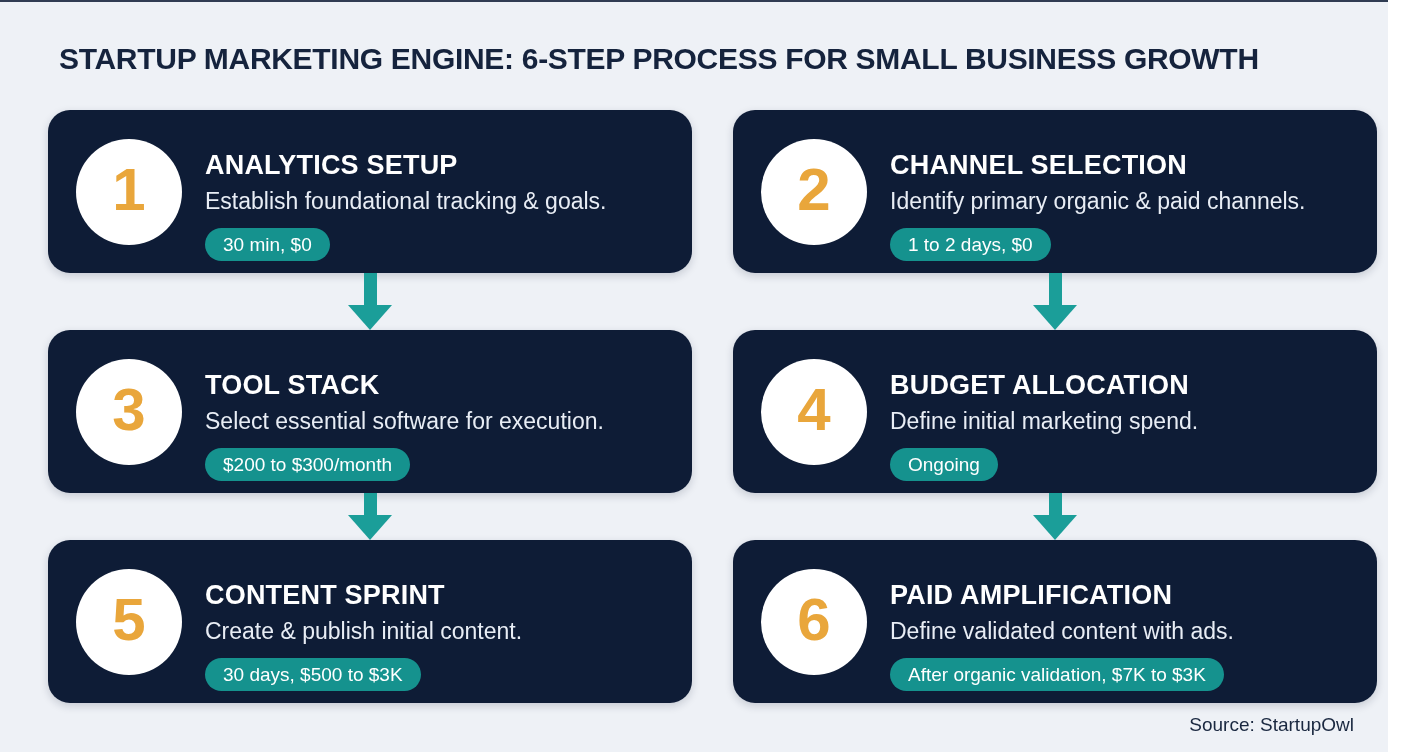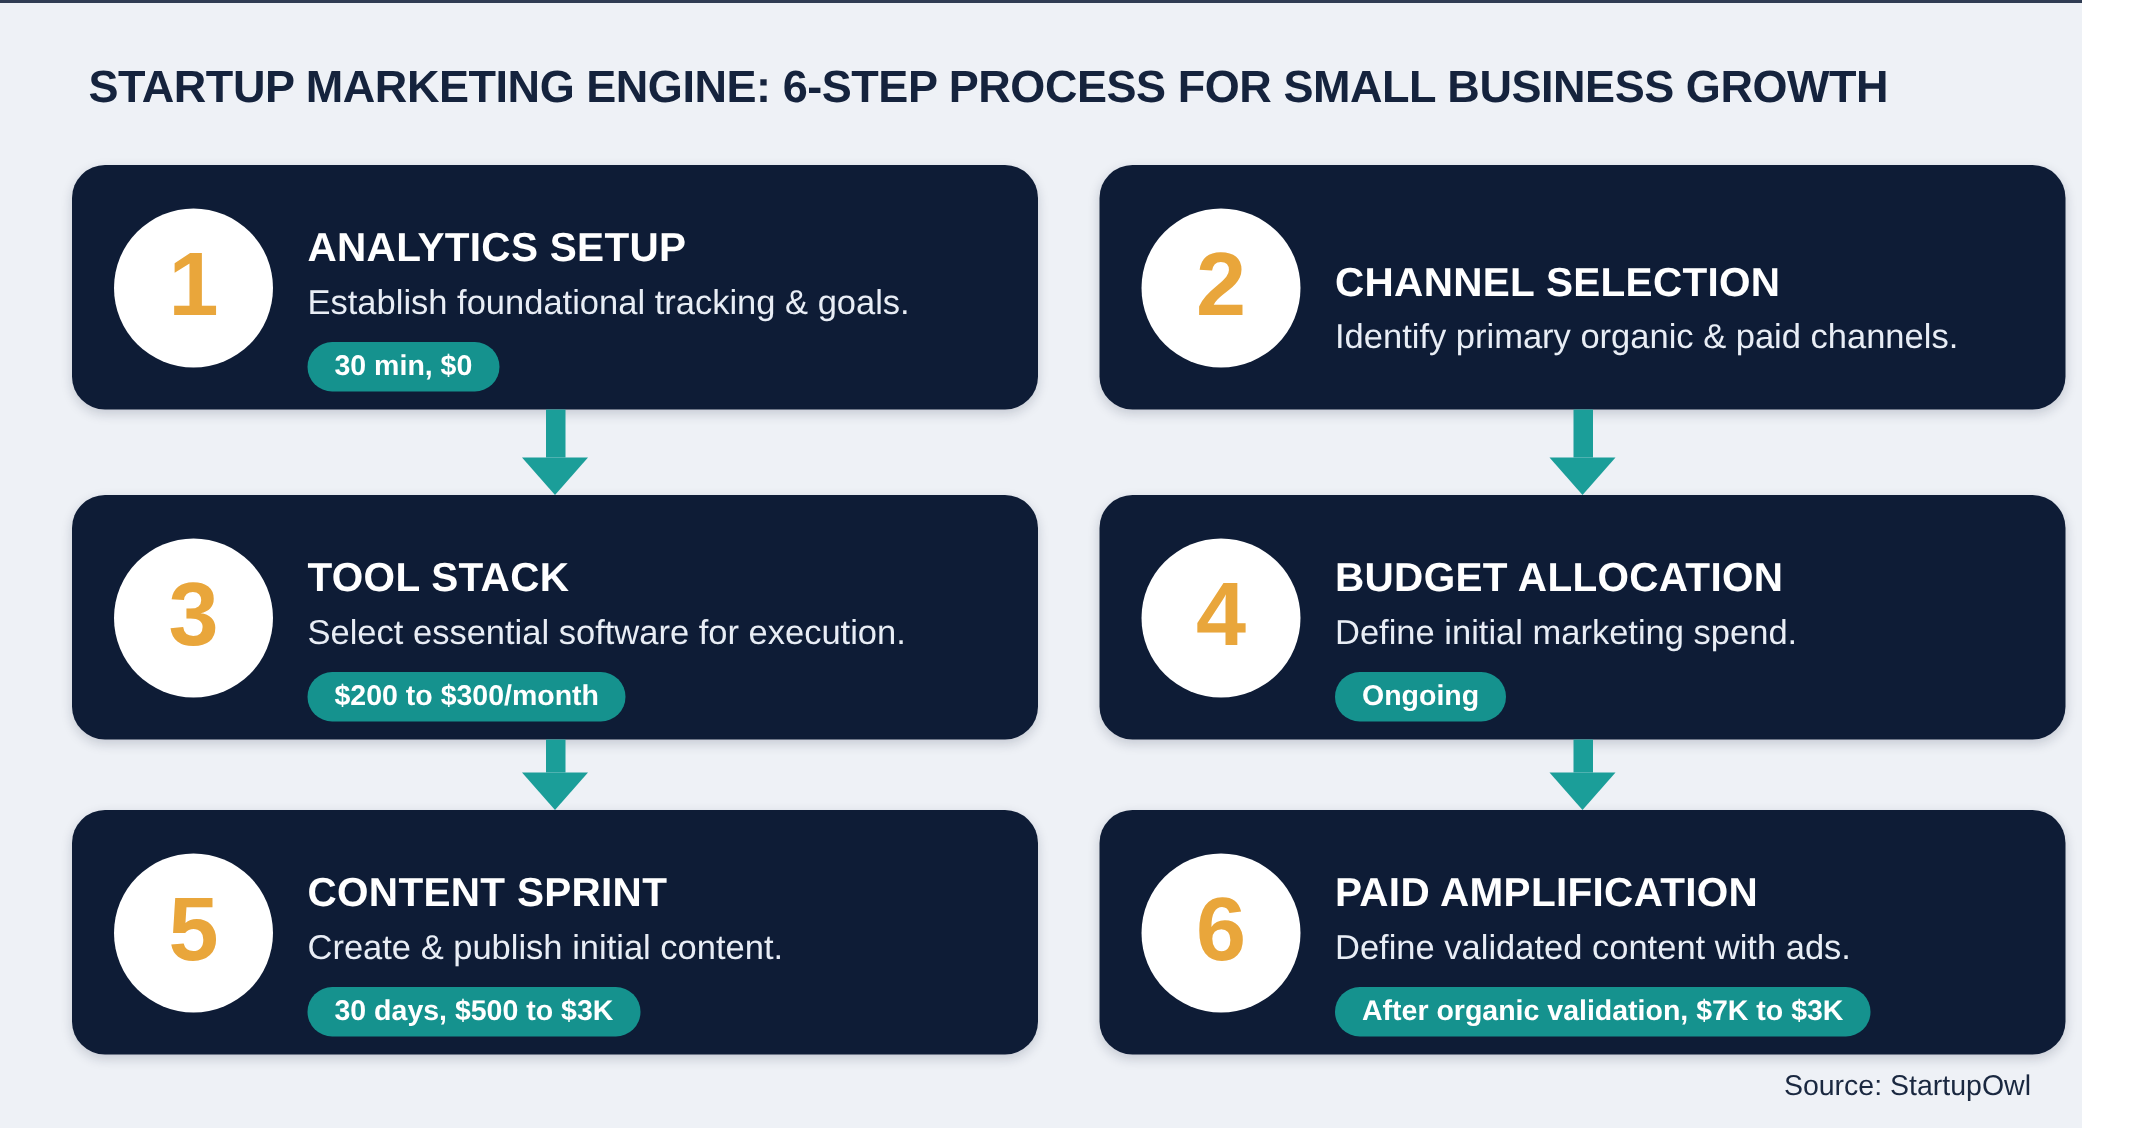--- a/index.html
+++ b/index.html
@@ -88,21 +88,20 @@
   .card-badge {
     margin-top: 13px;
     align-self: flex-start;
     background: var(--badge-teal);
     color: #ffffff;
     font-size: 19px;
     line-height: 23px;
     padding: 5px 18px;
     border-radius: 17px;
     white-space: nowrap;
-    font-weight: bold;
   }
   .down-arrow {
     position: absolute;
     width: 44px;
     display: flex;
     flex-direction: column;
     align-items: center;
   }
   .down-arrow .stem {
     width: 13px;
@@ -153,20 +152,21 @@
     </div>
   </div>
 
   <div class="card pos-r1c2">
     <div class="step-circle">
       <span class="step-number">2</span>
     </div>
     <div class="card-text">
       <div class="card-title">CHANNEL SELECTION</div>
       <div class="card-desc">Identify primary organic &amp; paid channels.</div>
+      <div class="card-badge">1 to 2 days, $0</div>
     </div>
   </div>
 
   <div class="card pos-r2c1">
     <div class="step-circle">
       <span class="step-number">3</span>
     </div>
     <div class="card-text">
       <div class="card-title">TOOL STACK</div>
       <div class="card-desc">Select essential software for execution.</div>

